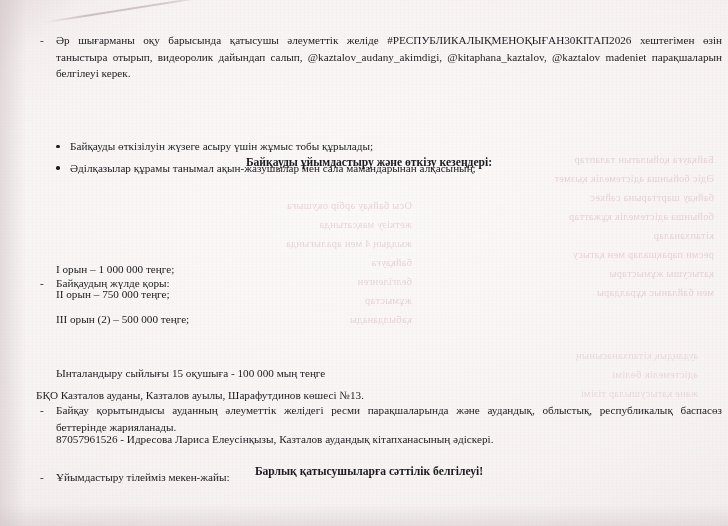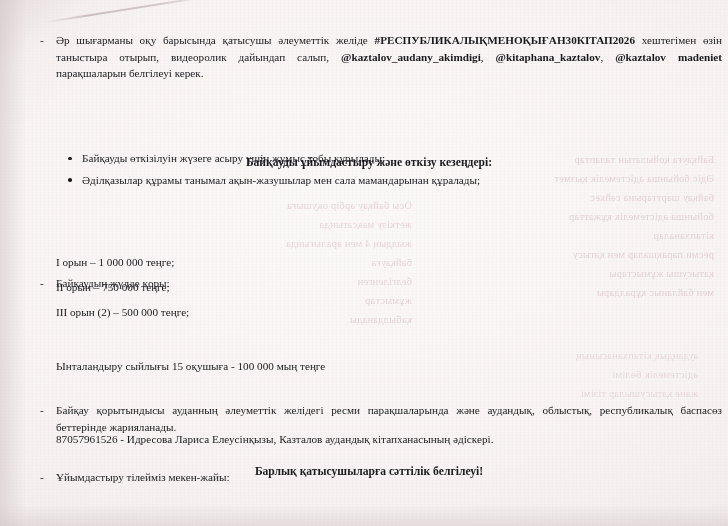--- a/index.html
+++ b/index.html
@@ -109,39 +109,39 @@
     text-align: justify;
     text-justify: inter-word;
   }
 
   .center {
     text-align: center;
     font-weight: bold;
     font-size: 11.6px;
   }
 
-  b, .b { font-weight: bold; }
+  b, .b { font-weight: normal; }
 
   
   .dash-item {
     position: relative;
     padding-left: 20px;
   }
   .dash-item > .marker {
     position: absolute;
     left: 4px;
     top: 0;
     width: 10px;
     text-align: left;
   }
 
   
   .bullet-list {
     list-style: none;
-    margin: 16px;
+    margin: 4px;
     padding: 0;
   }
   .bullet-list li {
     position: relative;
     padding-left: 20px;
     margin: 0 0 5.5px 0;
     font-size: 11.2px;
     line-height: 16.4px;
   }
   .bullet-list li::before {
@@ -204,43 +204,44 @@
   <div class="content">
 
     <div class="blk just dash-item" style="left:36px; top:32px; width:666px;">
       <span class="marker">-</span><span>Әр шығарманы оқу барысында қатысушы әлеуметтік желіде </span><b>#РЕСПУБЛИКАЛЫҚМЕНОҚЫҒАН30КІТАП2026</b><span> хештегімен өзін таныстыра отырып, видеоролик дайындап салып, </span><b>@kaztalov_audany_akimdigi</b><span>, </span><b>@kitaphana_kaztalov</b><span>, </span><b>@kaztalov madeniet</b><span> парақшаларын белгілеуі керек.</span>
     </div>
 
     <div class="blk center" style="left:36px; top:107px; width:666px;margin-top:48px;">Байқауды ұйымдастыру және өткізу кезеңдері:</div>
 
     <ul class="bullet-list blk" style="left:46px; top:134px; width:656px;">
       <li>Байқауды өткізілуін жүзеге асыру үшін жұмыс тобы құрылады;</li>
-      <li>Әділқазылар құрамы танымал ақын-жазушылар мен сала мамандарынан құралады;</li>
+      <li>Әділқазылар құрамы танымал ақын-жазушылар мен сала мамандарынан алқасының;</li>
     </ul>
 
 
     <div class="blk dash-item" style="left:36px; top:225px; width:500px;">
       <span class="marker">-</span><span>Байқаудың жүлде қоры:</span>
     </div>
 
-    <div class="blk" style="left:56px; top:255px; width:520px;">
+    <div class="blk" style="left:56px; top:262px; width:520px;">
       <p class="prize-line">I орын – 1 000 000 теңге;</p>
       <p class="prize-line">II орын – 750 000 теңге;</p>
       <p class="prize-line">III орын (2) – 500 000 теңге;</p>
       <p class="prize-line">Ынталандыру сыйлығы 15 оқушыға - 100 000 мың теңге</p>
     </div>
 
     <div class="blk just dash-item" style="left:36px; top:336px; width:666px;">
       <span class="marker">-</span><span>Байқау қорытындысы ауданның әлеуметтік желідегі ресми парақшаларында және аудандық, облыстық, республикалық баспасөз беттерінде жарияланады.</span>
     </div>
 
     <div class="blk dash-item" style="left:36px; top:369px; width:500px;">
       <span class="marker">-</span><span>Ұйымдастыру тілейміз мекен-жайы:</span>
     </div>
 
+    <div class="blk" style="left:36px; top:387px; width:600px;">БҚО Казталов ауданы, Казталов ауылы, Шарафутдинов көшесі №13.</div>
 
     <div class="blk" style="left:56px; top:432px; width:650px;">
       <p class="phone-line">87057961526 - Идресова Лариса Елеусінқызы, Казталов аудандық кітапханасының әдіскері.</p>
     </div>
 
     <div class="blk center" style="left:36px; top:464px; width:666px;">Барлық қатысушыларға сәттілік белгілеуі!</div>
 
   </div>
 
   <div class="edge-shade-left"></div>

